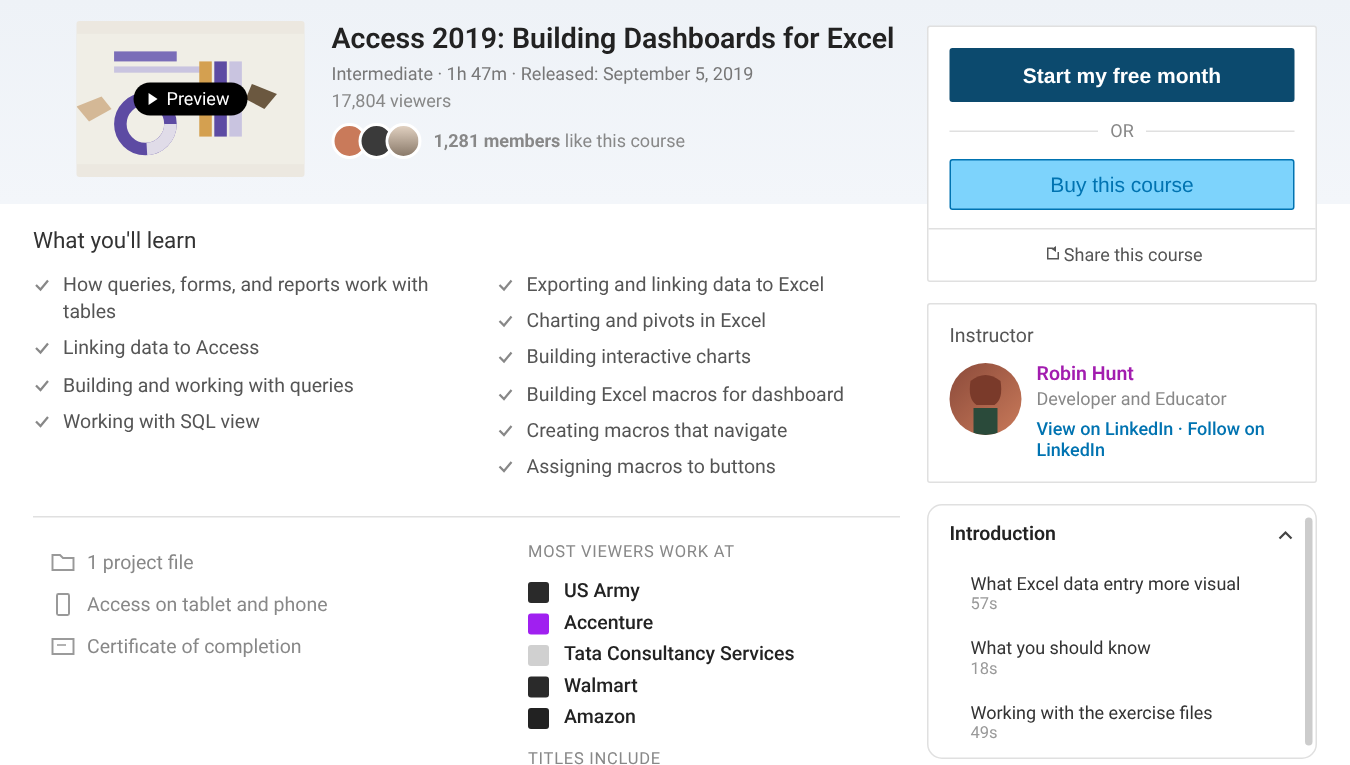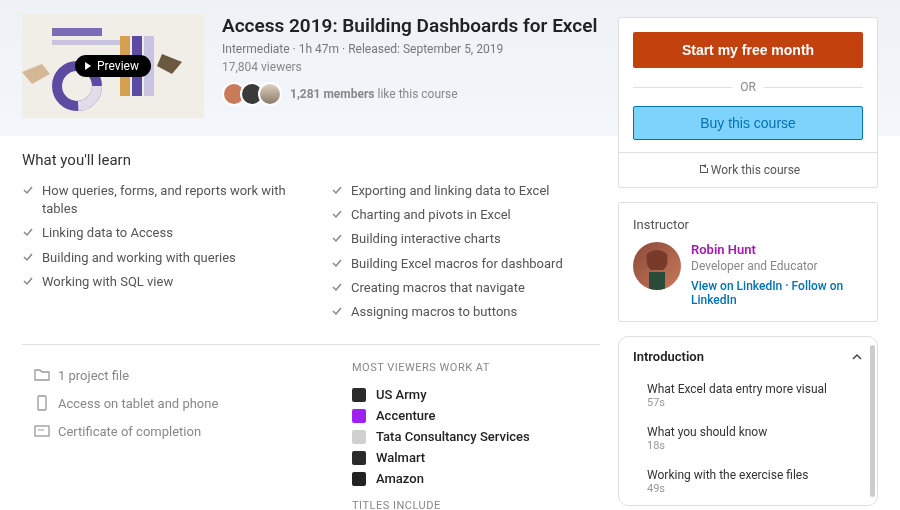--- a/index.html
+++ b/index.html
@@ -1,32 +1,32 @@
 <!DOCTYPE html>
 <html><head>
 <meta charset="utf-8">
 <style>
 * { margin: 0; padding: 0; box-sizing: border-box; }
 body { font-family: -apple-system, BlinkMacSystemFont, "Segoe UI", Roboto, sans-serif; font-size: 13px; color: #444; background: #fff; width: 900px; }
 .hero { background: linear-gradient(#eef2f7, #f3f6fa); padding: 14px 22px 18px; display: flex; gap: 18px; border-bottom: 1px solid #fff; }
-.thumb { width: 182px; height: 104px; background: #ece8e0; border-radius: 2px; position: relative; overflow: hidden; flex-shrink: 0; }
+.thumb { width: 152px; height: 104px; background: #ece8e0; border-radius: 2px; position: relative; overflow: hidden; flex-shrink: 0; margin-left: 29px; }
 .thumb svg { width: 100%; height: 100%; }
 .preview-pill { position: absolute; top: 50%; left: 50%; transform: translate(-50%, -50%); background: #000; color: #fff; padding: 4px 12px 4px 8px; border-radius: 14px; font-size: 12px; display: flex; align-items: center; gap: 4px; }
 .hero-info h1 { font-size: 19px; font-weight: 600; color: #222; margin-bottom: 5px; }
 .hero-meta { color: #777; font-size: 12px; margin-bottom: 4px; }
 .hero-viewers { color: #888; font-size: 12px; margin-bottom: 8px; }
 .avatars { display: flex; align-items: center; }
 .av { width: 24px; height: 24px; border-radius: 50%; border: 2px solid #fff; margin-left: -6px; display: flex; align-items: center; justify-content: center; }
 .av:first-child { margin-left: 0; }
 .likes { color: #888; font-size: 12px; margin-left: 8px; }
 .columns { display: flex; padding: 0 22px; gap: 18px; }
 .main-col { flex: 1; padding-top: 14px; }
 .side-col { width: 260px; display: flex; flex-direction: column; gap: 14px; margin-top: -120px; }
 .card { border: 1px solid #e0e0e0; border-radius: 2px; background: #fff; padding: 14px; }
-.btn-primary { width: 100%; background: #c2410c; color: #fff; border: none; padding: 10px; font-size: 14px; font-weight: 600; cursor: pointer; border-radius: 2px; }
+.btn-primary { width: 100%; background: #0c4a6e; color: #fff; border: none; padding: 10px; font-size: 14px; font-weight: 600; cursor: pointer; border-radius: 2px; }
 .btn-outline { width: 100%; background: #7dd3fc; color: #0073b1; border: 1px solid #0073b1; padding: 8px; font-size: 14px; font-weight: 500; cursor: pointer; border-radius: 2px; }
 .or-row { display: flex; align-items: center; gap: 8px; margin: 12px 0; color: #888; font-size: 12px; }
 .or-row::before, .or-row::after { content: ""; flex: 1; height: 1px; background: #e0e0e0; }
 .share { text-align: center; color: #555; font-size: 12px; border-top: 1px solid #e0e0e0; margin: 12px -14px -14px; padding: 10px 0; cursor: pointer; }
 .learn-sec { display: flex; gap: 40px; padding-bottom: 20px; border-bottom: 1px solid #e0e0e0; }
 .learn-col { flex: 1; }
 .learn-sec h3 { font-size: 15px; font-weight: 400; color: #333; margin-bottom: 10px; }
 .learn-sec ul { list-style: none; }
 .learn-sec li { padding: 3px 0 3px 20px; position: relative; color: #555; font-size: 13px; line-height: 1.4; }
 .check { position: absolute; left: 0; top: 5px; color: #888; }
@@ -176,21 +176,21 @@
     <div class="card">
       <button class="btn-primary">Start my free month</button>
       <div class="or-row">
           <span>OR</span>
         </div>
       <button class="btn-outline">Buy this course</button>
       <div class="share">
         <svg width="12" height="12" viewBox="0 0 12 12" style="vertical-align:-1px">
             <path d="M4 2h4v1H5v6h6V5h1v5H4z M7 3l3-2v4z" fill="#555"></path>
           </svg>
-        <span>Work this course</span>
+        <span>Share this course</span>
       </div>
     </div>
 
     <div class="card">
       <div class="instructor-head">Instructor</div>
       <div class="instructor-body">
         <div class="inst-av">
           <svg width="48" height="48" viewBox="0 0 48 48">
               <circle cx="24" cy="18" r="9" fill="#e8c8b0"></circle>
               <path d="M14 12 Q24 4 34 12 Q36 24 30 28 L18 28 Q12 24 14 12" fill="#7a3a2a"></path>

